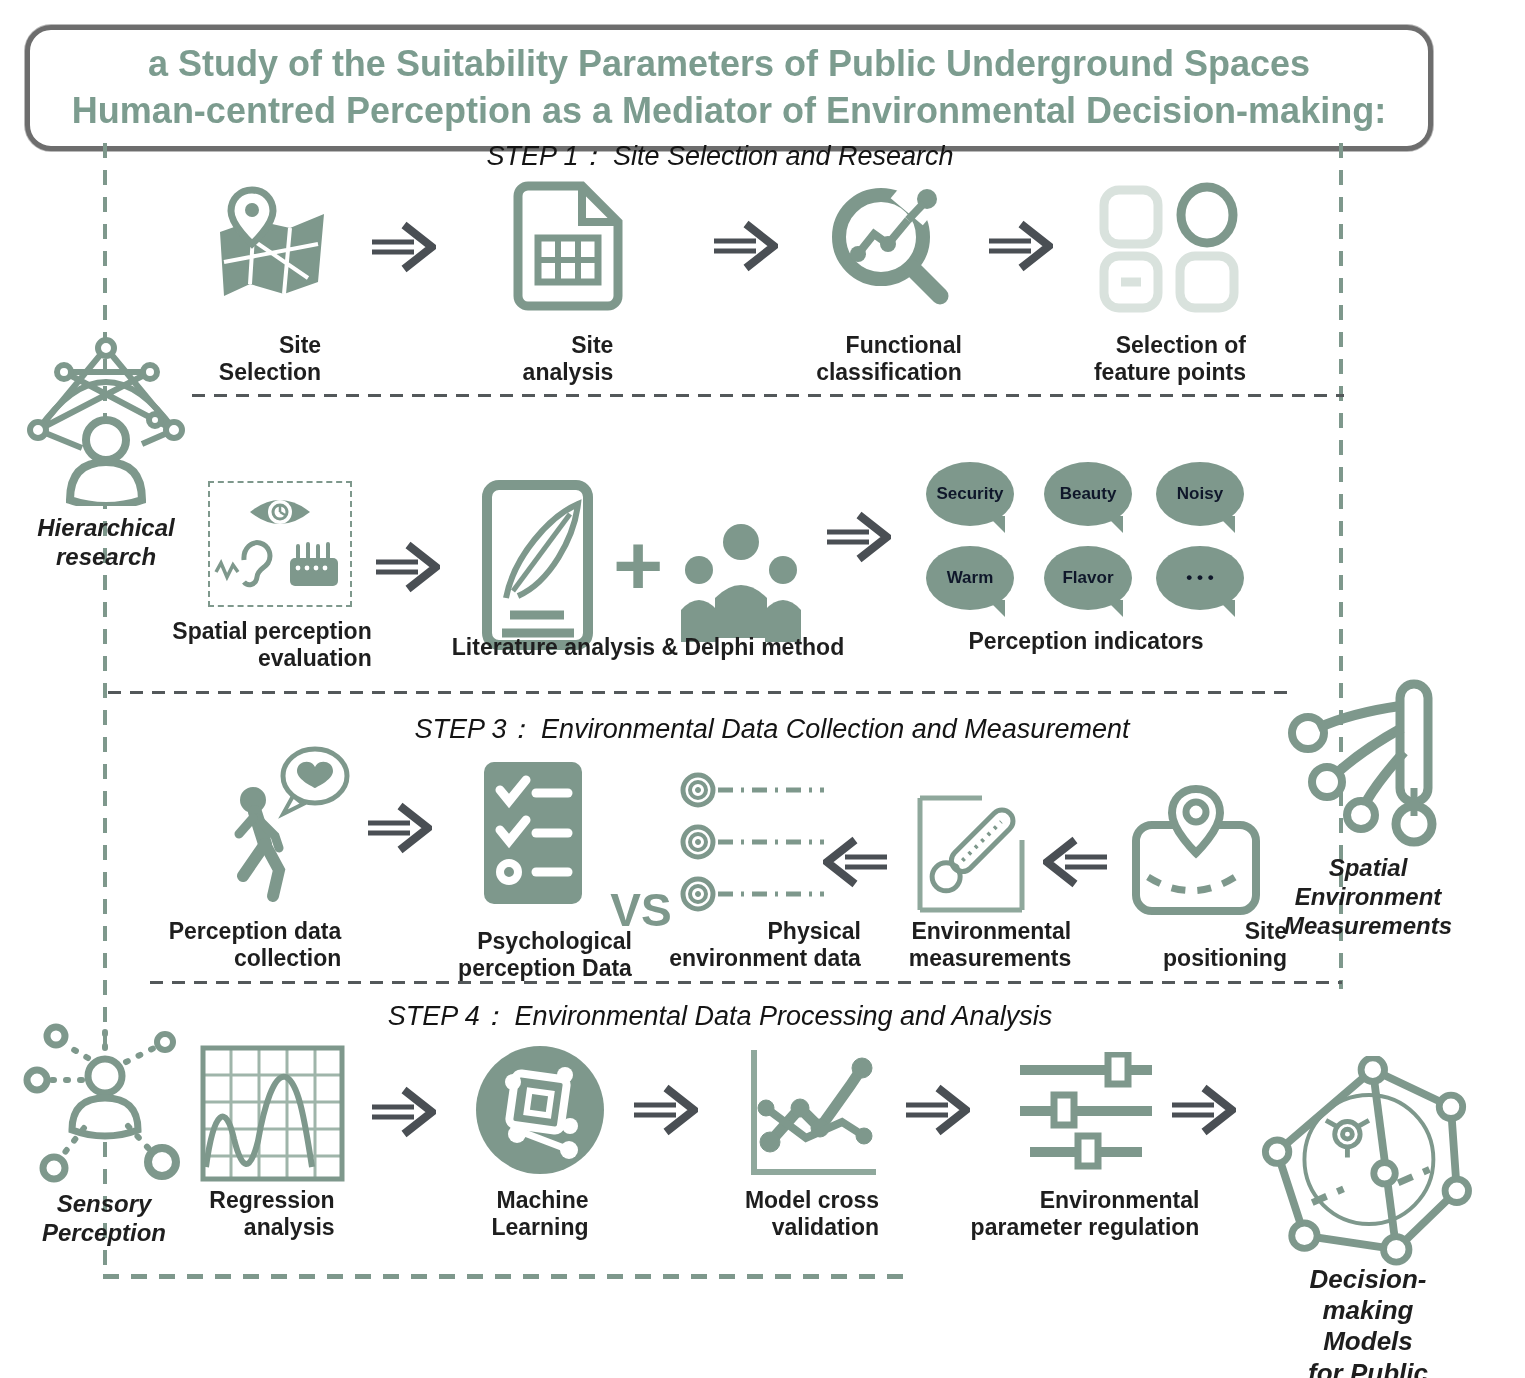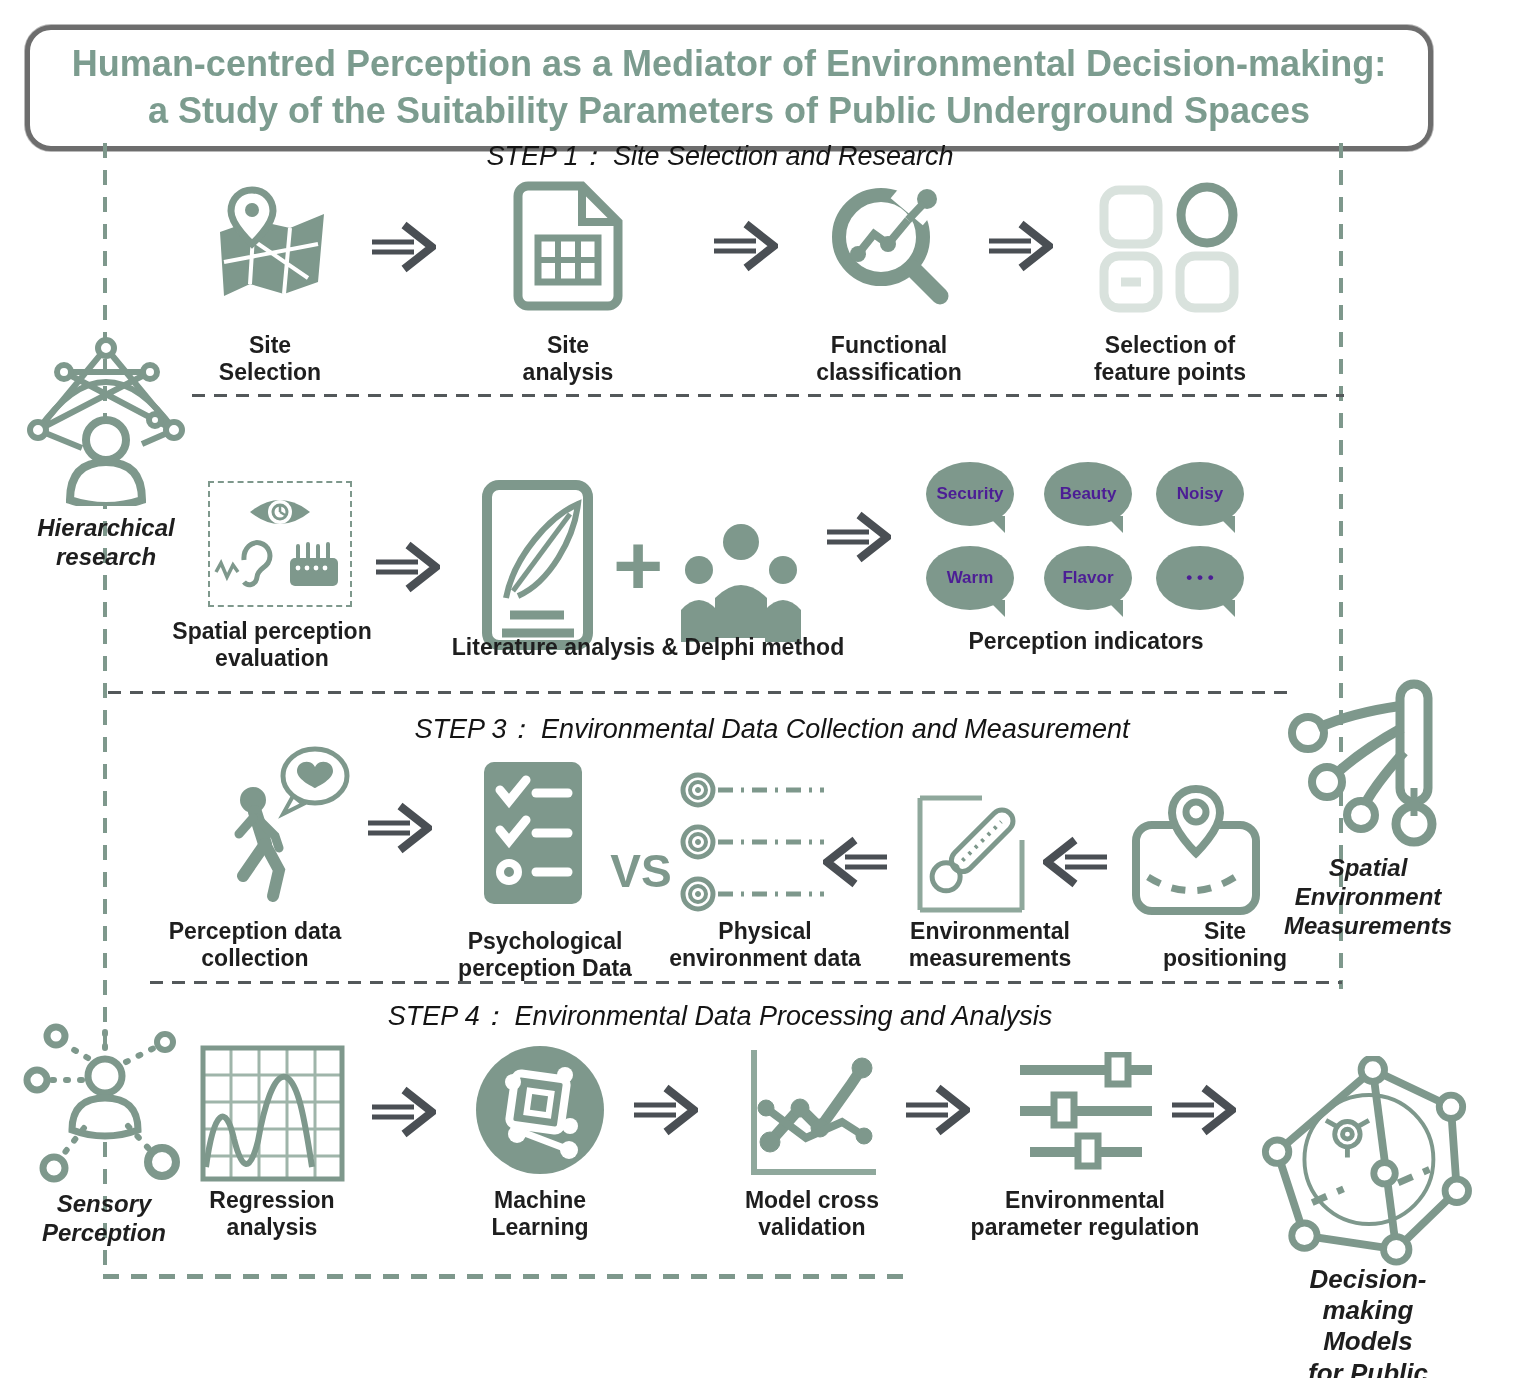--- a/index.html
+++ b/index.html
@@ -16,52 +16,52 @@
   }
   .title-line{font-size:36px;font-weight:bold;color:#7C9C8F;line-height:1.3;white-space:nowrap;}
   
   .dashdark{position:absolute;height:3px;background:repeating-linear-gradient(90deg,#53585a 0 13px,transparent 13px 22px);}
   .dashsage-v{position:absolute;width:4px;background:repeating-linear-gradient(180deg,#7E988C 0 15px,transparent 15px 27px);}
   .dashsage-h{position:absolute;height:5px;background:repeating-linear-gradient(90deg,#7E988C 0 16px,transparent 16px 28px);}
   
   .step-h{position:absolute;transform:translateX(-50%);font-weight:normal;font-style:italic;
     font-size:27px;color:#141414;white-space:nowrap;}
   
-  .lbl{position:absolute;transform:translateX(-50%);text-align:center;font-weight:bold;
+  .lbl{position:absolute;transform:translateX(-50%);text-align:right;font-weight:bold;
     font-size:23px;color:#1e1e1e;line-height:1.18;white-space:pre-line;}
   .side-lbl{position:absolute;transform:translateX(-50%);text-align:center;font-weight:bold;font-style:italic;
     font-size:24px;color:#1e1e1e;line-height:1.2;white-space:pre-line;}
   #final-label{font-size:26px;}
   
   .arr{position:absolute;width:66px;height:52px;}
   .arr svg{display:block;width:100%;height:100%;}
   .arr.left{transform:scaleX(-1);}
   
   #plus-sign{position:absolute;transform:translateX(-50%);font-size:86px;font-weight:bold;color:#7E988C;line-height:1;}
   #vs-label{position:absolute;transform:translateX(-50%);font-size:46px;font-weight:bold;color:#7E988C;line-height:1;}
   
   .bubble{position:absolute;width:88px;height:64px;background:#7E988C;border-radius:50%;
-    color:#4c1d95;display:flex;align-items:center;justify-content:center;
+    color:#0f172a;display:flex;align-items:center;justify-content:center;
     font-size:17px;font-weight:bold;}
   .bubble::after{content:"";position:absolute;right:9px;bottom:-7px;width:17px;height:17px;
     background:#7E988C;clip-path:polygon(0 0,100% 0,100% 100%);}
   
   #eval-box{position:absolute;left:208px;top:481px;width:140px;height:122px;
     border:2px dashed #7E988C;background:#fff;}
   .icon{position:absolute;}
   .icon svg{display:block;width:100%;height:100%;}
 </style>
 </head>
 <body>
 
 <div id="canvas">
 
   <div id="title-box">
+    <div class="title-line">a Study of the Suitability Parameters of Public Underground Spaces</div>
     <div class="title-line">Human-centred Perception as a Mediator of Environmental Decision-making:</div>
-    <div class="title-line">a Study of the Suitability Parameters of Public Underground Spaces</div>
   </div>
 
   <div class="dashsage-v" style="left:103px;top:143px;height:1136px;"></div>
   <div class="dashsage-v" style="left:1339px;top:143px;height:846px;"></div>
   <div class="dashsage-h" style="left:103px;top:1274px;width:800px;"></div>
   <div class="dashdark" style="left:192px;top:394px;width:1152px;"></div>
   <div class="dashdark" style="left:108px;top:691px;width:1180px;"></div>
   <div class="dashdark" style="left:150px;top:981px;width:1192px;"></div>
 
   <div class="step-h" style="left:720px;top:138px;">STEP 1：  Site Selection and Research</div>
@@ -256,21 +256,21 @@
       <g stroke="#fff" fill="none" stroke-linecap="round">
         <path d="M16 28 l9 11 l17 -21" stroke-width="9"></path>
         <path d="M52 31 H84" stroke-width="9"></path>
         <path d="M16 68 l9 11 l17 -21" stroke-width="9"></path>
         <path d="M52 71 H84" stroke-width="9"></path>
         <circle cx="25" cy="110" r="9" stroke-width="8"></circle>
         <path d="M52 110 H84" stroke-width="9"></path>
       </g>
     </svg>
   </div>
-  <div id="vs-label" style="left:641px;top:848px;">VS</div>
+  <div id="vs-label" style="left:641px;top:887px;">VS</div>
   <div class="icon" style="left:676px;top:772px;width:152px;height:142px;">
     <svg viewBox="0 0 152 142">
       <g stroke="#7E988C" fill="none">
         <g>
           <circle cx="22" cy="18" r="15" stroke-width="5"></circle>
             <circle cx="22" cy="18" r="8" stroke-width="4"></circle>
             <circle cx="22" cy="18" r="2.5" fill="#7E988C"></circle>
           <path d="M42 18 H148" stroke-width="5" stroke-dasharray="15 8 3 8"></path>
         </g>
         <g>

